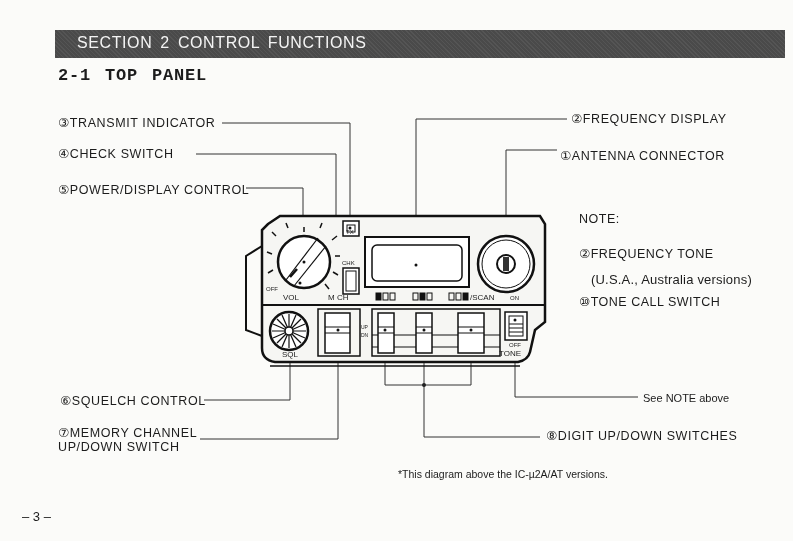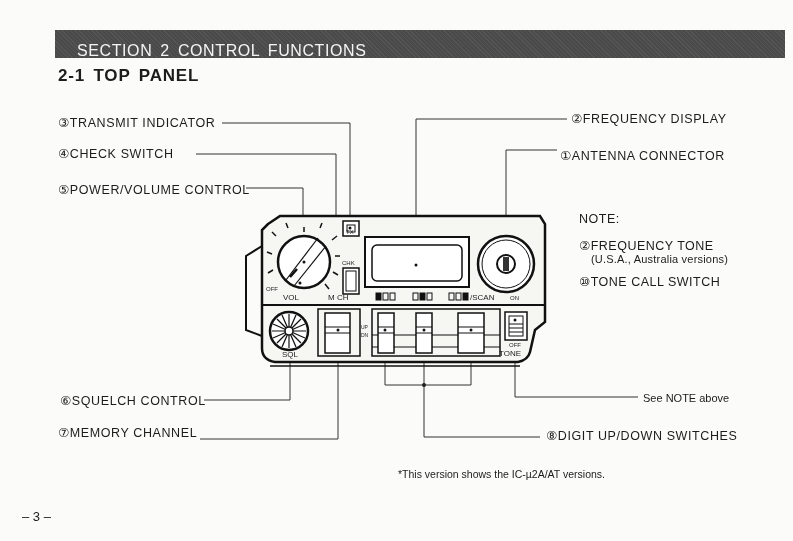--- a/index.html
+++ b/index.html
@@ -7,68 +7,69 @@
     width: 793px; height: 541px; position: relative; overflow: hidden;
     background: #fbfbf9; color: #1c1c1c;
     font-family: "Liberation Sans", "DejaVu Sans", sans-serif;
   }
   .banner {
     position: absolute; left: 55px; top: 30px; width: 730px; height: 28px;
     background: #4a4a4a;
     background-image: repeating-linear-gradient(45deg, rgba(255,255,255,0.06) 0 1px, transparent 1px 3px);
   }
   .banner span {
-    position: absolute; left: 22px; top: 12px; color: #f4f4f4;
+    position: absolute; left: 22px; top: 4px; color: #f4f4f4;
     font-size: 16px; letter-spacing: 0.6px; word-spacing: 3px; text-align: right;
   }
   .subhead {
     position: absolute; left: 58px; top: 66px; font-size: 17px; font-weight: bold;
-    letter-spacing: 0.8px; word-spacing: 3px;
+    letter-spacing: 0.8px; word-spacing: 3px; font-family: Liberation Mono, monospace;
   }
   .lbl { position: absolute; font-size: 12.5px; letter-spacing: 0.6px; white-space: nowrap; line-height: 14px; }
   .lbl.r { }
   .note { position: absolute; left: 579px; top: 213px; font-size: 12.5px; letter-spacing: 0.5px; line-height: 13px; }
   .note div { white-space: nowrap; }
-  .note .sub { font-size: 11px; letter-spacing: 0.2px; }
+  .note .sub { font-size: 13px; letter-spacing: 0.2px; margin-top: 12px; }
   .note .gap { height: 10px; }
   .see { position: absolute; left: 643px; top: 392px; font-size: 11px; white-space: nowrap; }
   .caption { position: absolute; left: 398px; top: 468px; font-size: 10.5px; white-space: nowrap; }
   .pageno { position: absolute; left: 22px; top: 509px; font-size: 13px; white-space: nowrap; }
   svg.diagram { position: absolute; left: 0; top: 0; }
   .ptxt { font-family: "Liberation Sans", sans-serif; fill: #1c1c1c; }
 </style>
 </head>
 <body>
 
 <div class="banner">
   <span>SECTION  2  CONTROL  FUNCTIONS</span>
 </div>
 <div class="subhead">2-1  TOP PANEL</div>
 
 <div class="lbl" style="left:58px;top:116px">③TRANSMIT  INDICATOR</div>
 <div class="lbl" style="left:58px;top:147px">④CHECK  SWITCH</div>
-<div class="lbl" style="left:58px;top:183px">⑤POWER/VOLUME  CONTROL</div>
+<div class="lbl" style="left:58px;top:183px">⑤POWER/DISPLAY  CONTROL</div>
 <div class="lbl" style="left:571px;top:112px">②FREQUENCY  DISPLAY</div>
 <div class="lbl" style="left:560px;top:149px">①ANTENNA  CONNECTOR</div>
 <div class="lbl" style="left:60px;top:394px">⑥SQUELCH  CONTROL</div>
 <div class="lbl r" style="left:58px;top:426px;width:140px">
   <div>⑦MEMORY  CHANNEL</div>
+  <div>UP/DOWN  SWITCH</div>
 </div>
 <div class="lbl" style="left:546px;top:429px">⑧DIGIT  UP/DOWN  SWITCHES</div>
 
 <div class="note">
-  <div style="margin-bottom:14px">NOTE:</div>
+  <div style="margin-bottom:22px">NOTE:</div>
   <div>②FREQUENCY  TONE</div>
   <div class="sub" style="padding-left:12px">(U.S.A., Australia versions)</div>
   <div class="gap"></div>
   <div>⑩TONE  CALL  SWITCH</div>
 </div>
 
 <div class="see">See NOTE above</div>
-<div class="caption">*This version shows the IC-µ2A/AT versions.</div>
+<div class="caption">*This diagram above the IC-µ2A/AT versions.</div>
 <div class="pageno">– 3 –</div>
 
 <svg class="diagram" width="793" height="541" viewBox="0 0 793 541">
 
   <g stroke="#333" stroke-width="1" fill="none">
     <polyline points="222,123 350,123 350,228"></polyline>
     <polyline points="196,154 336,154 336,283 300,283"></polyline>
     <polyline points="246,188 303,188 303,262"></polyline>
     <polyline points="567,119 416,119 416,265"></polyline>
     <polyline points="557,150 506,150 506,264"></polyline>

